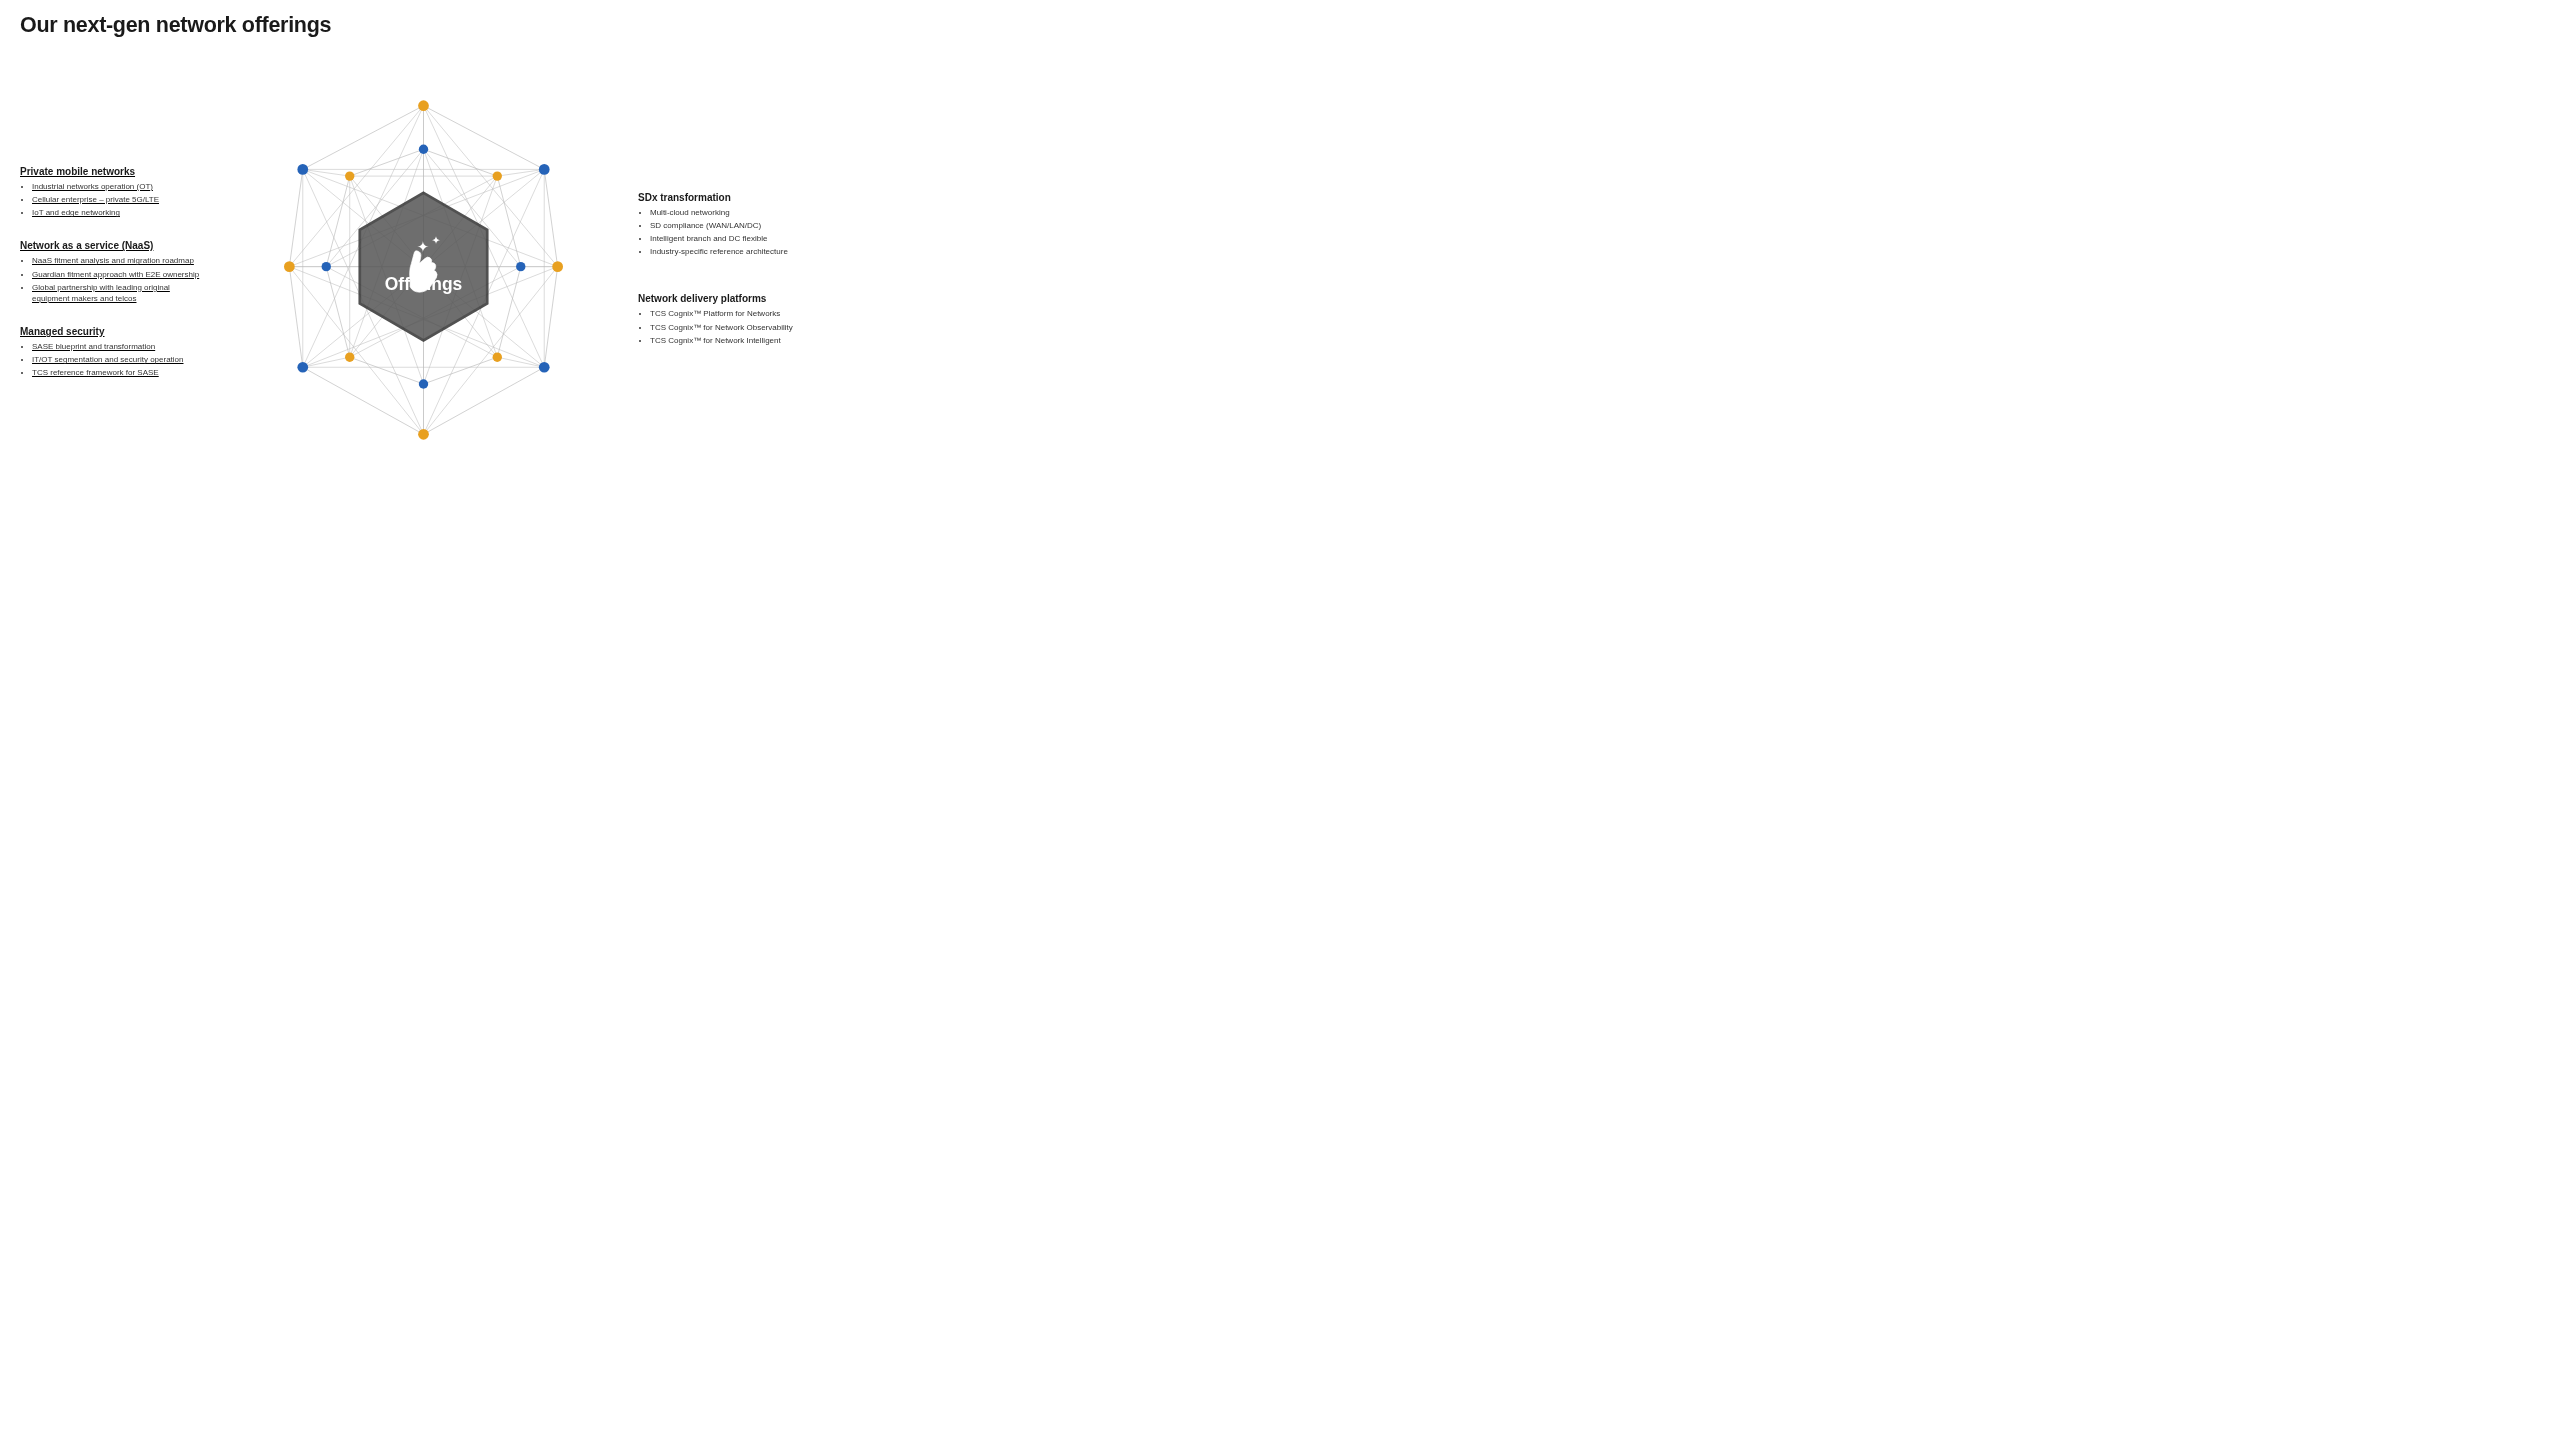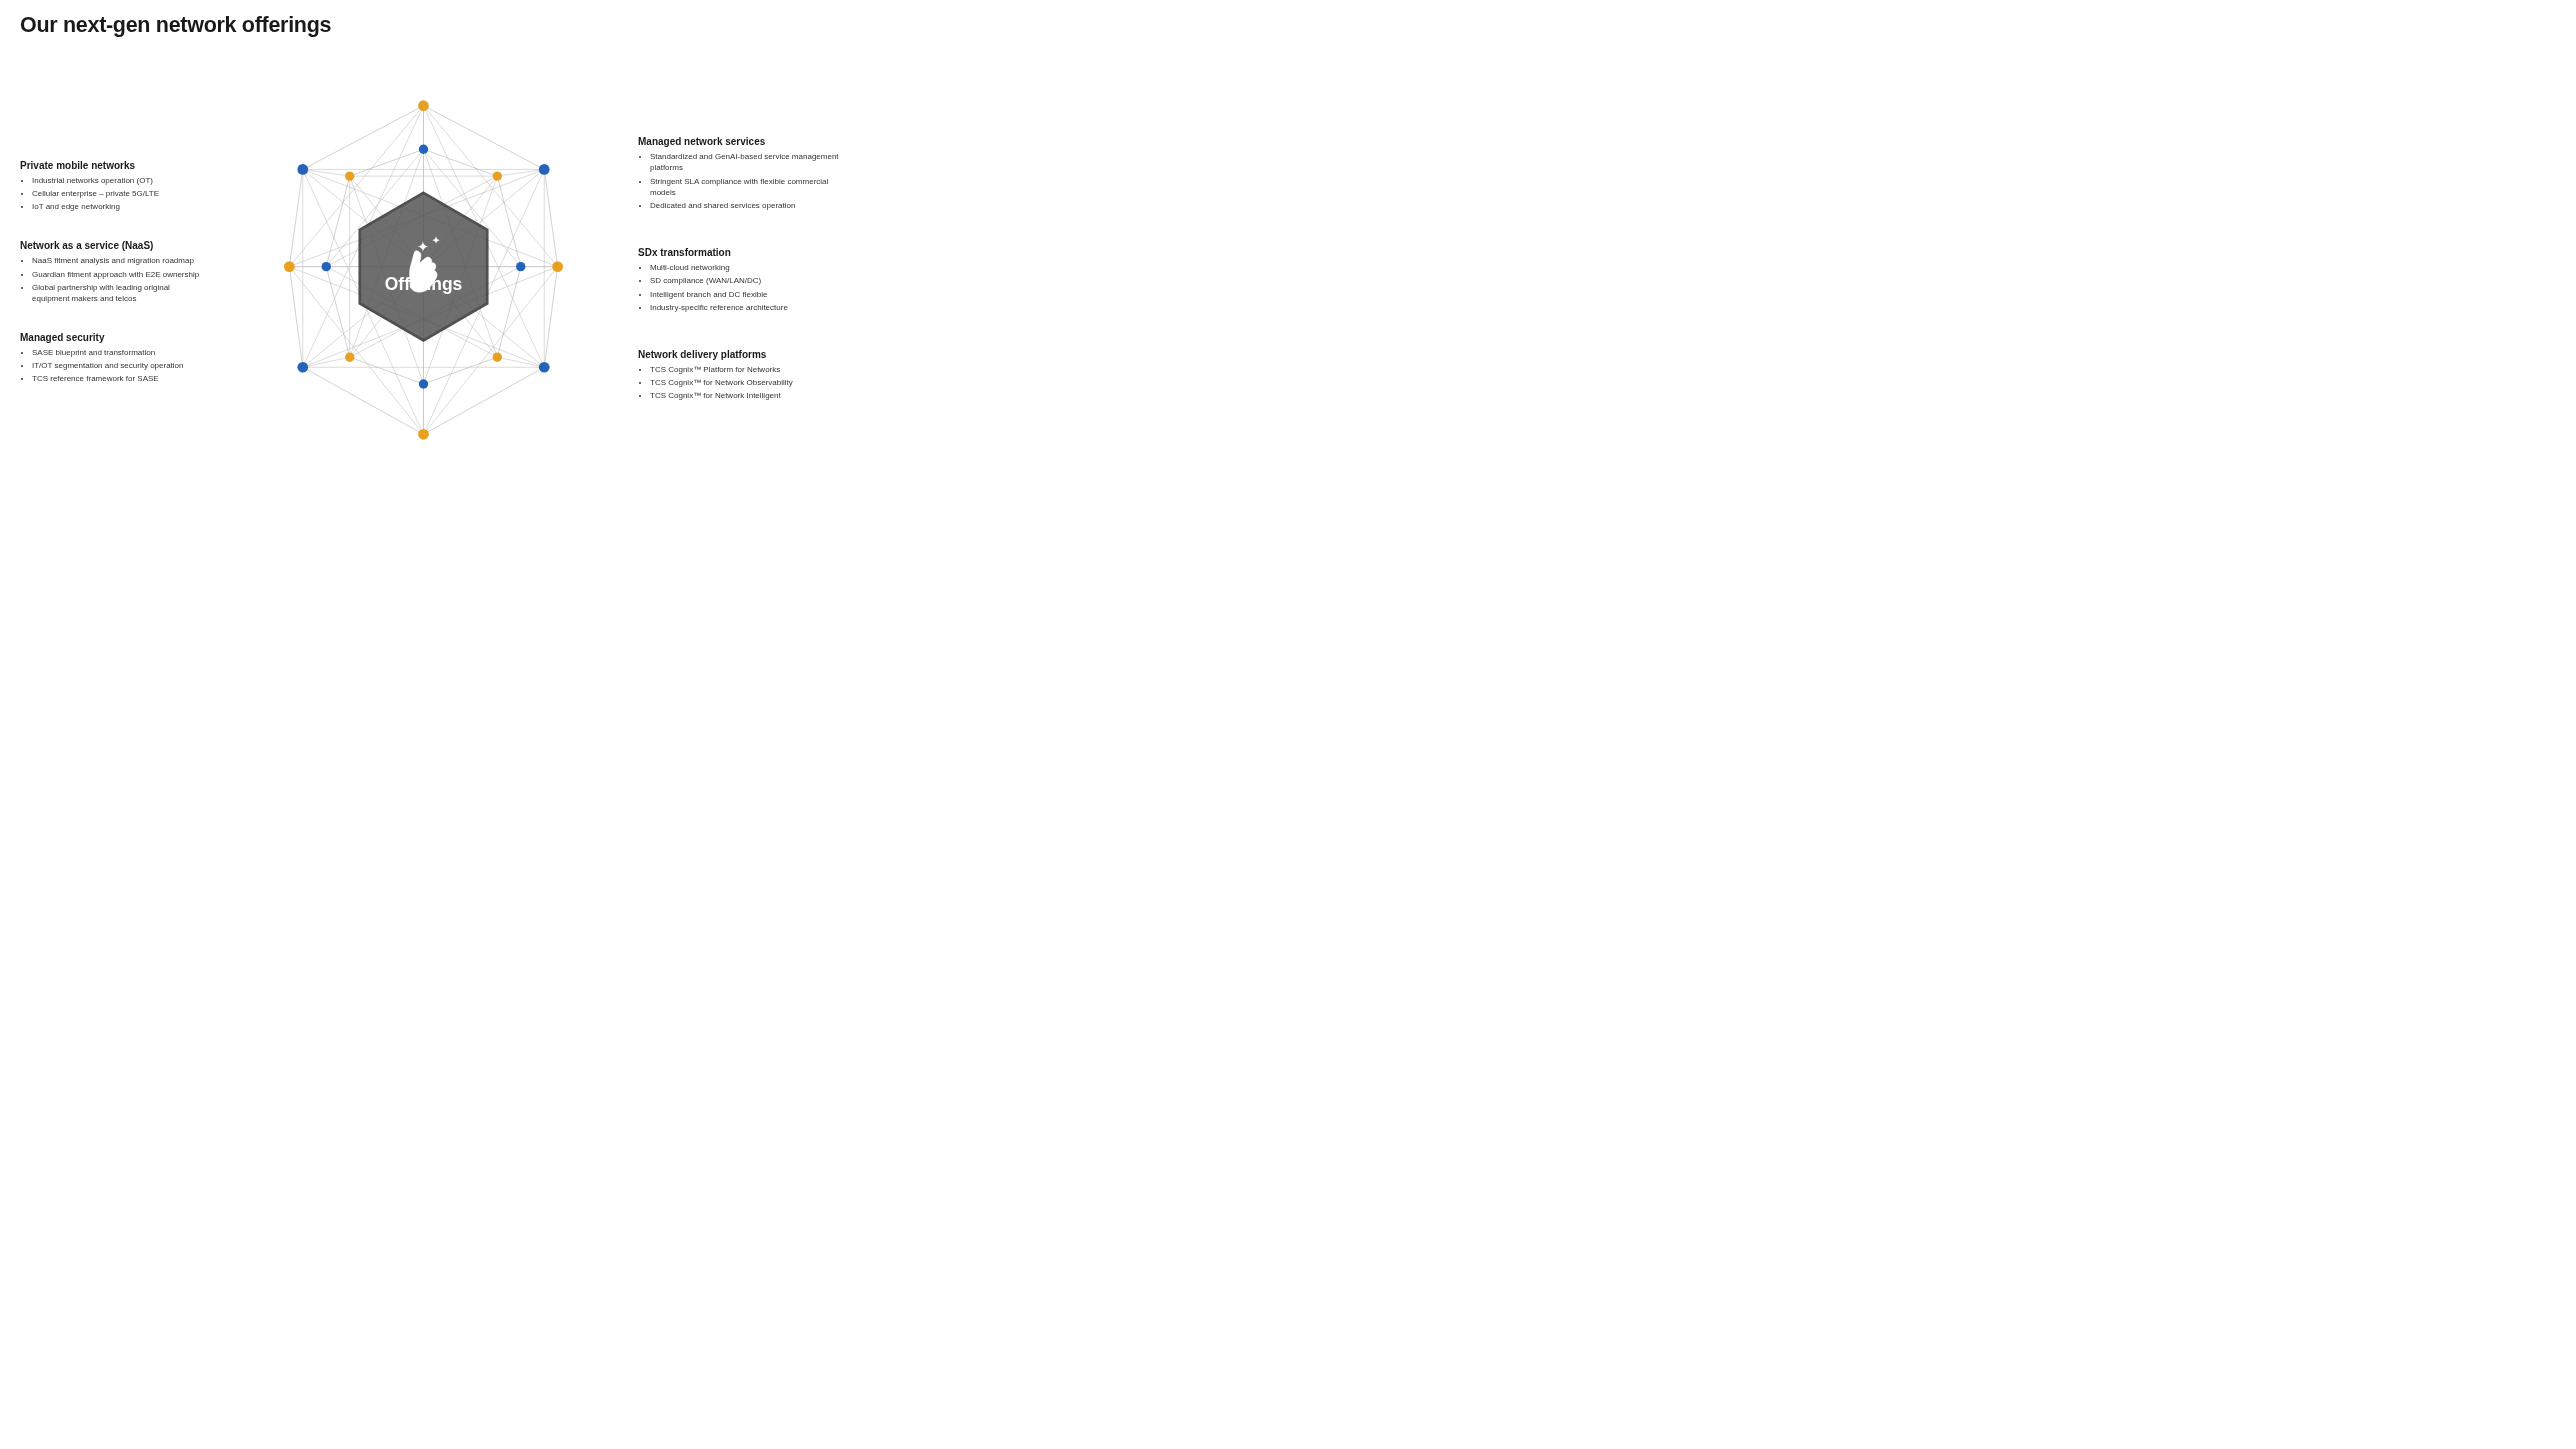--- a/index.html
+++ b/index.html
@@ -27,22 +27,23 @@
       width: 100%;
       height: 429px;
       position: relative;
     }
 
     
     .left-col {
       width: 188px;
       display: flex;
       flex-direction: column;
-      gap: 26px;
+      gap: 20px;
       padding-top: 6.7px;
+      text-decoration: underline;
     }
 
     
     .right-col {
       width: 201px;
       display: flex;
       flex-direction: column;
       gap: 34px;
       padding-top: 0px;
     }
@@ -331,28 +332,20 @@
       <circle cx="290" cy="480" r="7" fill="#2563b8"></circle>
       <circle cx="180" cy="440" r="7" fill="#e8a020"></circle>
       <circle cx="145" cy="305" r="7" fill="#2563b8"></circle>
       <circle cx="180" cy="170" r="7" fill="#e8a020"></circle>
 
     </svg>
   </div>
 
   <div class="right-col">
 
-  <div class="category-block">
-        <div class="category-title">Managed network services</div>
-        <ul class="category-list">
-          <li>Standardized and GenAI-based service management platforms</li>
-          <li>Stringent SLA compliance with flexible commercial models</li>
-          <li>Dedicated and shared services operation</li>
-        </ul>
-      </div>
       <div class="category-block">
         <div class="category-title">SDx transformation</div>
         <ul class="category-list">
           <li>Multi-cloud networking</li>
           <li>SD compliance (WAN/LAN/DC)</li>
           <li>Intelligent branch and DC flexible</li>
           <li>Industry-specific reference architecture</li>
         </ul>
       </div>
       <div class="category-block">

